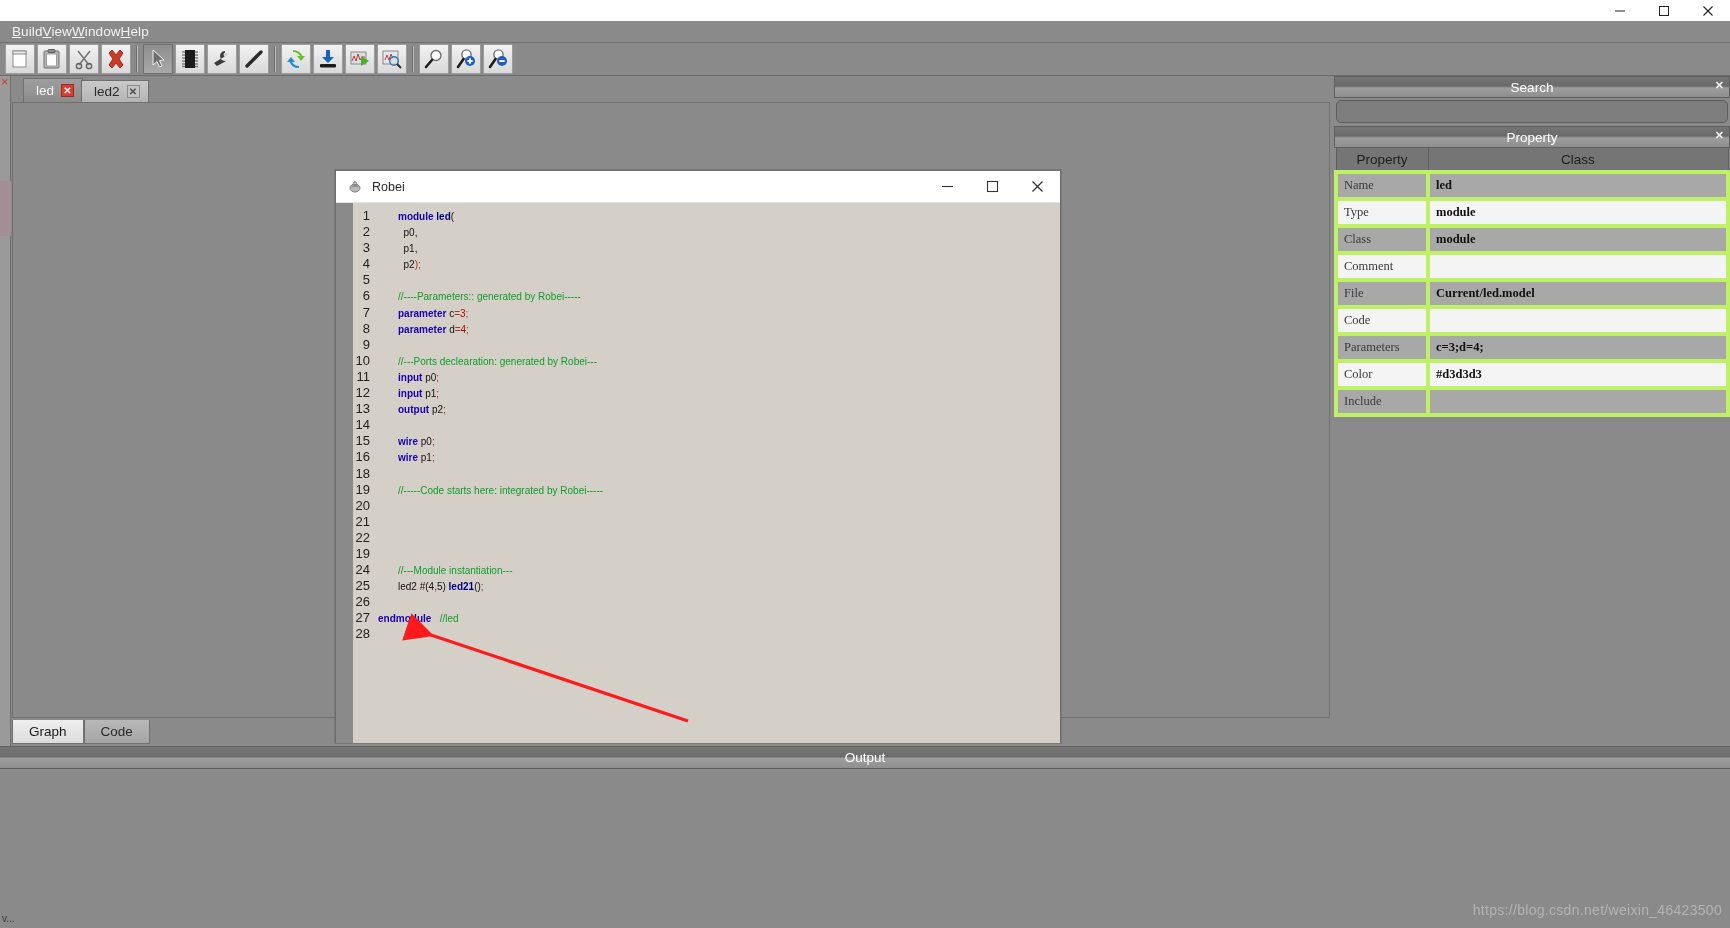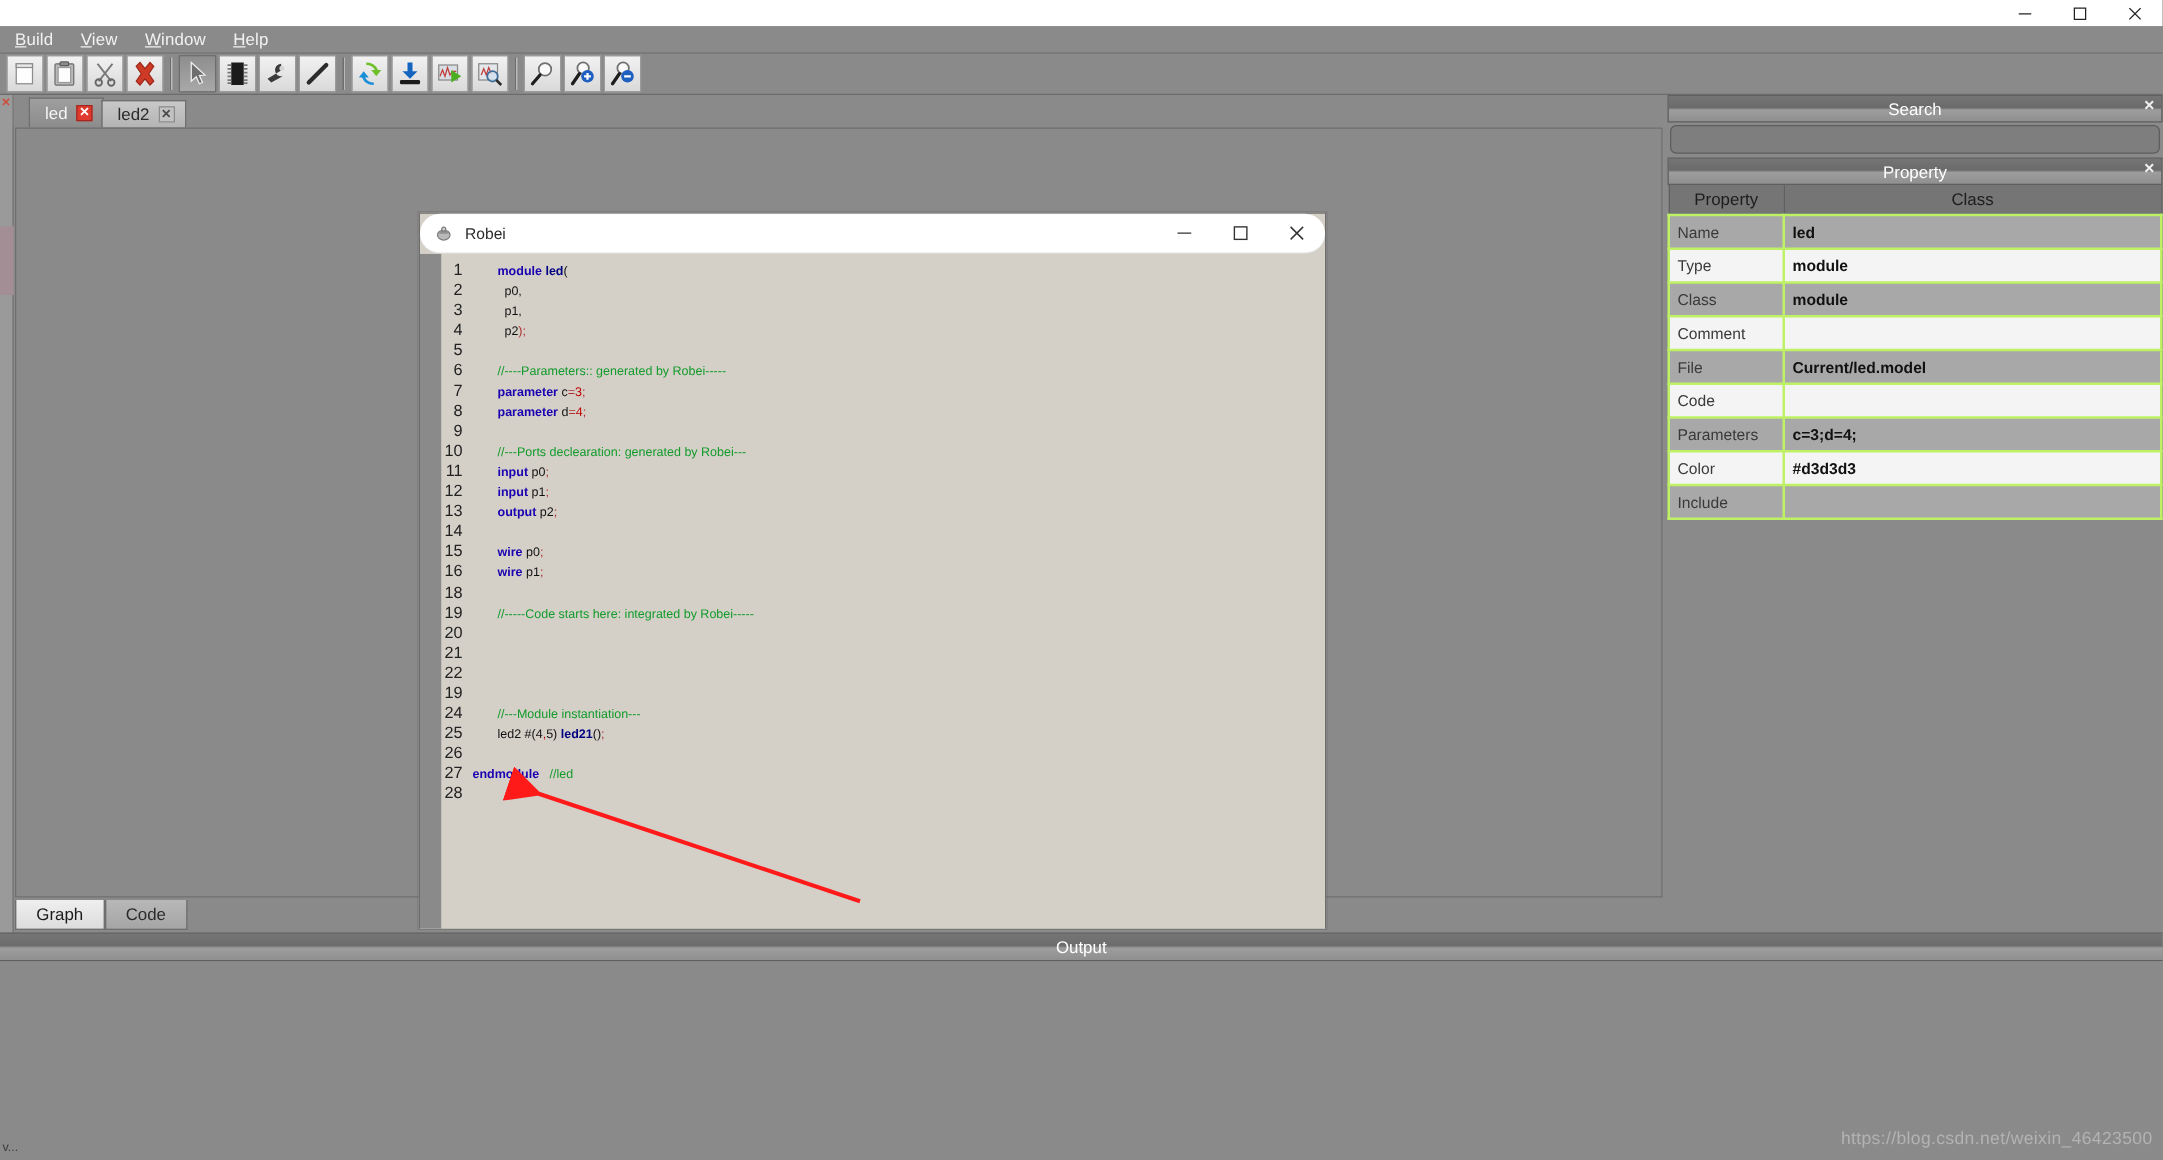--- a/index.html
+++ b/index.html
@@ -24,21 +24,21 @@
   .win-btn svg { display:block; }
 
   
   .menubar {
     position:absolute; left:0; top:21px; width:1730px; height:22px;
     background: #8a8a8a;
     display:flex; align-items:center; padding-left: 12px;
     border-bottom: 1px solid #6f6f6f;
   }
   .menu-item {
-    font-size: 13.5px; color:#f2f2f2; margin-right:22px;
+    font-size: 13.5px; color:#f2f2f2; 
     letter-spacing:.1px;
   }
   .menu-item u { text-decoration: underline; }
 
   
   .toolbar {
     position:absolute; left:0; top:43px; width:1730px; height:33px;
     background: #8a8a8a;
     display:flex; align-items:center; padding-left:4px;
     border-bottom:1px solid #6b6b6b;
@@ -143,21 +143,22 @@
     color:#f0f0f0; font-size:12px; padding:0 7px;
     font-family:"Liberation Sans", sans-serif;
   }
   .prop-table { width:100%; border-collapse:collapse; margin-top:0; }
   .prop-table th {
     background:#757575; color:#1d1d1d; font-size:13.5px; font-weight:normal;
     height:24px; border:1px solid #5f5f5f; border-top:none;
   }
   .prop-table td {
     height:27px; font-size:12.5px; padding:0 6px;
-    border:2px solid #bef264;
+    border:4px solid #bef264;
+    font-family:Liberation Serif, serif;
   }
   .prop-table tr:nth-child(odd) td { background:#a8a8a8; }
   .prop-table tr:nth-child(even) td { background:#f4f4f4; }
   .prop-key { width:92px; color:#3a3a3a; }
   .prop-val { color:#111; font-weight:bold; }
 
   
   .output-head {
     position:absolute; left:0; top:746px; width:1730px; height:23px;
     background: linear-gradient(to bottom,#757575 0%,#6c6c6c 45%,#9d9d9d 55%,#8f8f8f 100%);
@@ -180,21 +181,20 @@
   
   .dialog {
     position:absolute; left:335px; top:170px; width:726px; height:573px;
     border:1px solid #6d6d6d;
     background:#d4d0c8;
     box-shadow: 0 0 0 1px rgba(0,0,0,.12);
   }
   .dialog-title {
     height:32px; background:#ffffff; display:flex; align-items:center;
     border-bottom:1px solid #e2e2e2;
-    border-radius:16px;
   }
   .dlg-icon {
     width:16px; height:16px; margin-left:11px; margin-right:9px;
   }
   .dlg-name { font-size:12.5px; color:#2a2a2a; flex:1; }
   .dlg-btn {
     width:45px; height:32px; display:flex; align-items:center;
     justify-content:center; color:#333;
   }
   .code-area {

